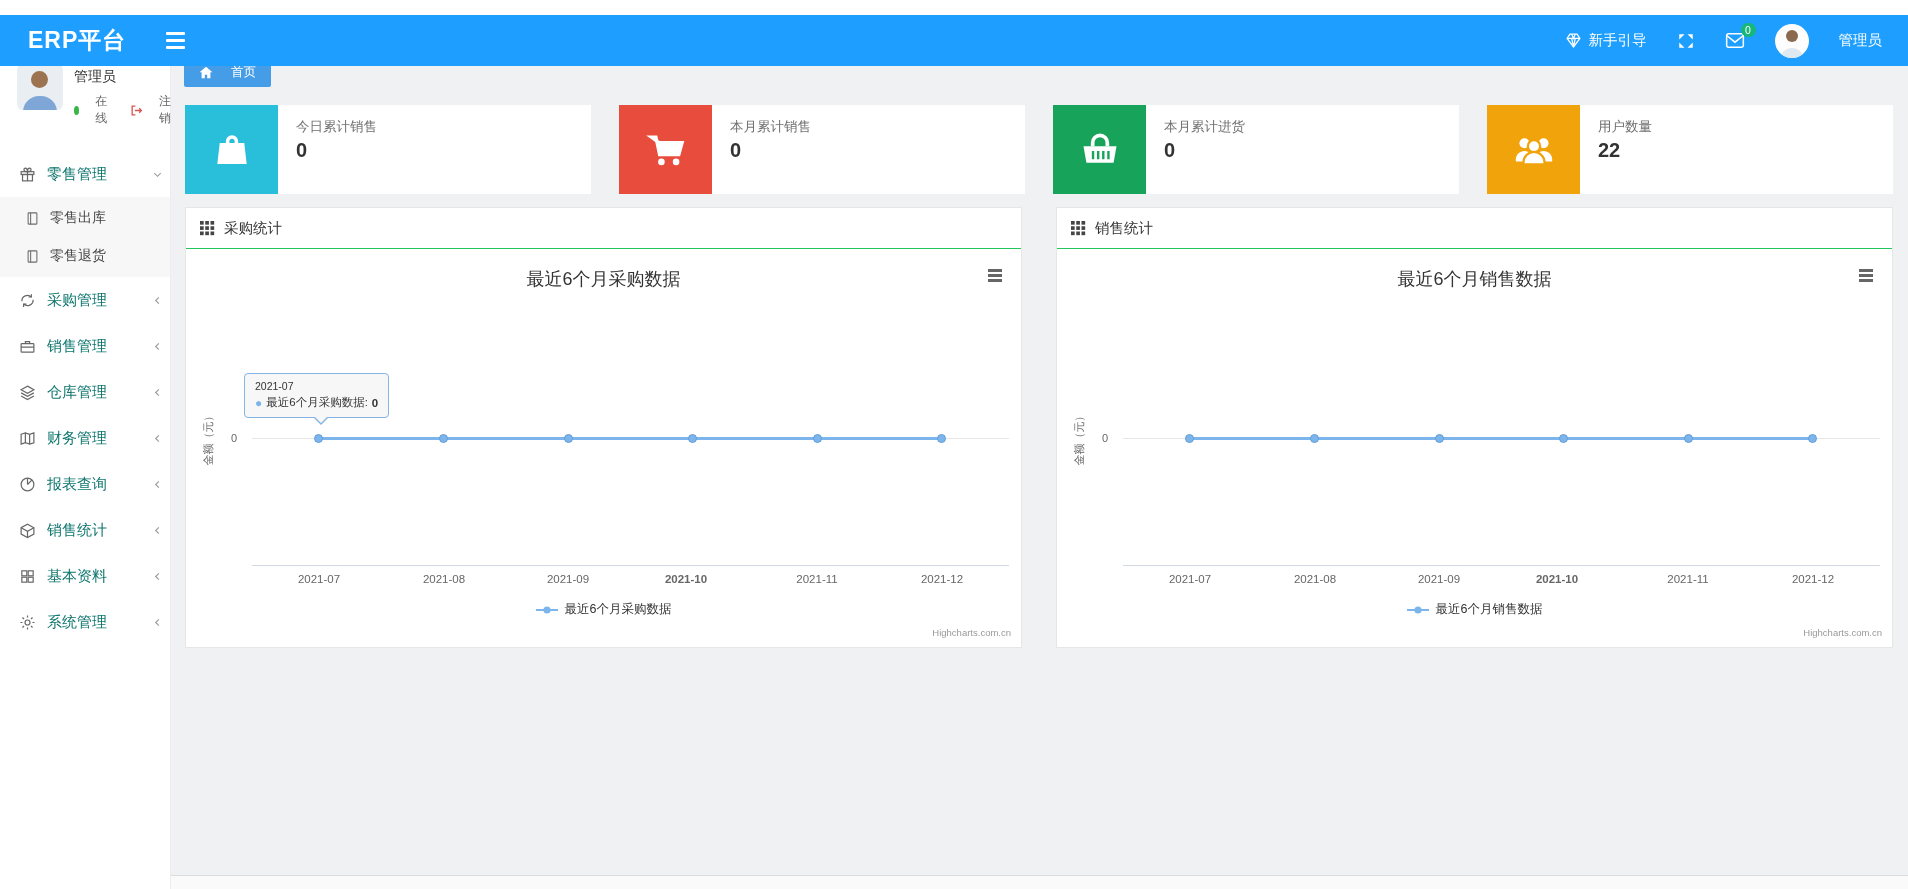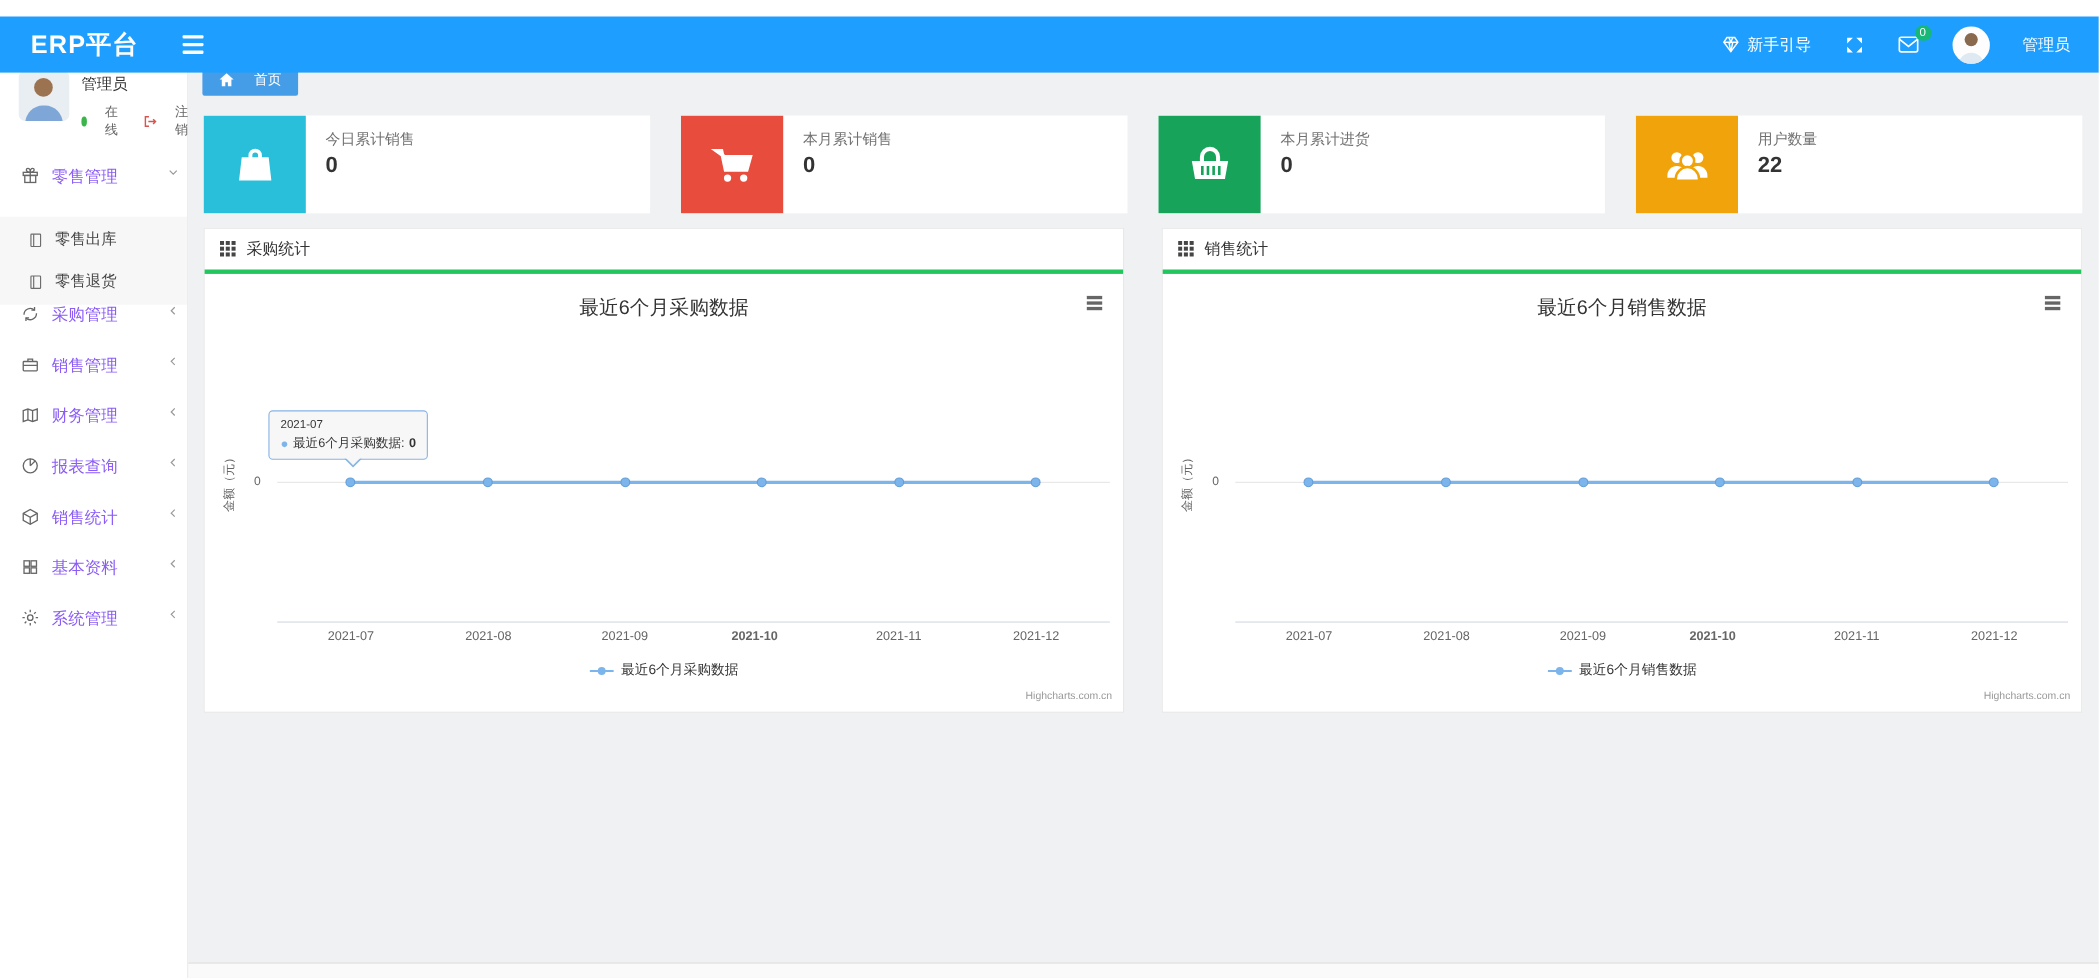--- a/index.html
+++ b/index.html
@@ -22,21 +22,21 @@
   
   .sidebar { position:absolute; top:51px; left:0; width:171px; bottom:0; background:#fff; border-right:1px solid #ededed; z-index:20; }
   .side-user { display:flex; gap:11px; padding:13px 0 12px 17px; }
   .avatar-sq { width:46px; height:46px; border-radius:6px; background:#e9eef3; position:relative; overflow:hidden; flex:none; }
   .avatar-sq .head { position:absolute; top:7px; left:14px; width:17px; height:17px; border-radius:50%; background:#9c7350; }
   .avatar-sq .body { position:absolute; bottom:-8px; left:6px; width:34px; height:22px; border-radius:16px 16px 0 0; background:#7ea7d8; }
   .side-user-name { font-size:14px; color:#333; margin-top:4px; }
   .side-user-status { display:flex; align-items:center; gap:16px; margin-top:7px; font-size:12px; color:#666; }
   .dot-online { width:9px; height:9px; border-radius:50%; background:#39b54a; display:inline-block; }
   .menu { margin-top:12px; }
-  .menu-item { height:46px; display:flex; align-items:flex-start; padding:0 7px 0 19px; font-size:15px; color:#8b5cf6; cursor:pointer; }
+  .menu-item { height:46px; display:flex; align-items:center; padding:0 7px 0 19px; font-size:15px; color:#0f766e; cursor:pointer; }
   .menu-item .mi-icon { width:17px; height:17px; margin-right:11px; color:#676767; flex:none; }
   .menu-item .mi-label { flex:1; }
   .menu-item .mi-chevron { width:11px; height:11px; color:#999; }
   .submenu { background:#f7f7f7; padding:2px 0; }
   .submenu-item { height:38px; display:flex; align-items:center; padding-left:25px; font-size:14px; color:#454545; cursor:pointer; }
   .submenu-item .mi-icon { width:15px; height:15px; margin-right:10px; color:#6d6d6d; }
   svg { display:block; }
 
   
   .main { position:absolute; top:51px; left:171px; right:0; bottom:0; background:#eff1f2; }
@@ -49,21 +49,21 @@
   .card-icon { width:93px; height:89px; display:flex; align-items:center; justify-content:center; flex:none; }
   .card-icon.c0 { background:#29bfda; } .card-icon.c1 { background:#e74c3c; }
   .card-icon.c2 { background:#17a45a; } .card-icon.c3 { background:#f0a30a; }
   .card-body { padding:13px 18px; }
   .card-label { font-size:13.5px; color:#707070; }
   .card-value { font-size:20px; font-weight:bold; color:#333; margin-top:3px; }
 
   
   .panels { position:absolute; left:14px; top:156px; right:15px; display:flex; gap:34px; }
   .panel { flex:1; height:441px; background:#fff; border:1px solid #e6e6e6; }
-  .panel-header { height:41px; display:flex; align-items:center; gap:9px; padding:0 14px; font-size:14.5px; color:#333; border-bottom:4px solid #22c55e; }
+  .panel-header { height:41px; display:flex; align-items:center; gap:9px; padding:0 14px; font-size:14.5px; color:#333; border-bottom:1px solid #22c55e; }
 
   
   .chart { position:relative; height:398px; }
   .chart-title { position:absolute; top:18px; left:0; width:100%; text-align:center; font-size:18px; color:#333; }
   .chart-menu-btn { position:absolute; top:17px; right:16px; display:flex; flex-direction:column; gap:2px; cursor:pointer; padding:3px; }
   .chart-menu-btn span { width:14px; height:3px; background:#666; }
   .ytitle { position:absolute; left:22px; top:189px; transform:translate(-50%,-50%) rotate(-90deg); font-size:11px; color:#666; white-space:nowrap; }
   .ytick { position:absolute; left:48px; top:189px; transform:translate(-50%,-50%); font-size:11px; color:#666; }
   .gridline { position:absolute; left:66px; width:757px; top:189px; height:1px; background:#e6e6e6; }
   .series-line { position:absolute; left:133px; width:623px; top:188px; height:3px; background:#7cb5ec; border-radius:2px; }
@@ -208,20 +208,34 @@
           </svg>
       </span>
       <span class="mi-label">销售管理</span>
       <span class="mi-chevron">
         <svg width="11" height="11" viewBox="0 0 24 24" fill="none" stroke="currentColor" stroke-width="2.4">
             <path d="M15 5l-7 7 7 7"></path>
           </svg>
       </span>
     </div>
 
+    <div class="menu-item">
+      <span class="mi-icon">
+        <svg width="17" height="17" viewBox="0 0 24 24" fill="none" stroke="currentColor" stroke-width="1.7">
+            <path d="M12 3l9 5-9 5-9-5z"></path>
+            <path d="M3 12.5l9 5 9-5M3 17l9 5 9-5"></path>
+          </svg>
+      </span>
+      <span class="mi-label">仓库管理</span>
+      <span class="mi-chevron">
+        <svg width="11" height="11" viewBox="0 0 24 24" fill="none" stroke="currentColor" stroke-width="2.4">
+            <path d="M15 5l-7 7 7 7"></path>
+          </svg>
+      </span>
+    </div>
 
     <div class="menu-item">
       <span class="mi-icon">
         <svg width="17" height="17" viewBox="0 0 24 24" fill="none" stroke="currentColor" stroke-width="1.7">
             <path d="M3 6l6-2 6 2 6-2v14l-6 2-6-2-6 2z"></path>
             <path d="M9 4v14M15 6v14"></path>
           </svg>
       </span>
       <span class="mi-label">财务管理</span>
       <span class="mi-chevron">

